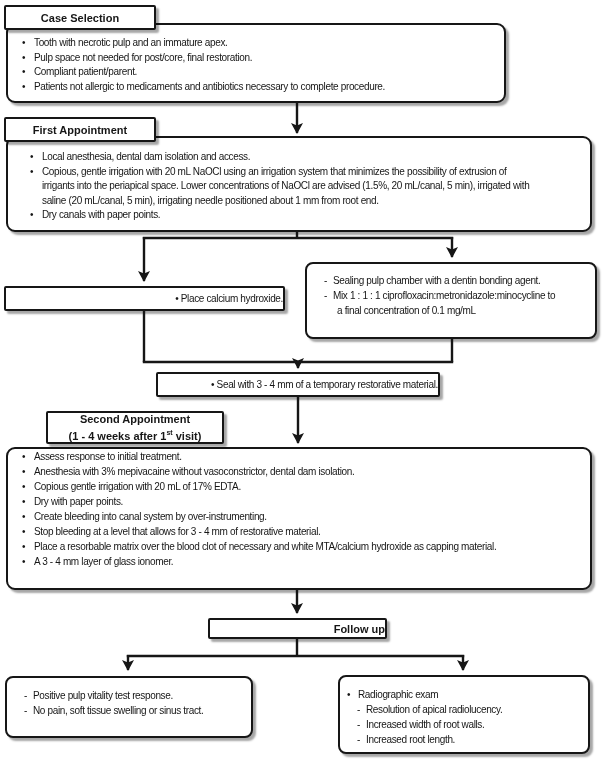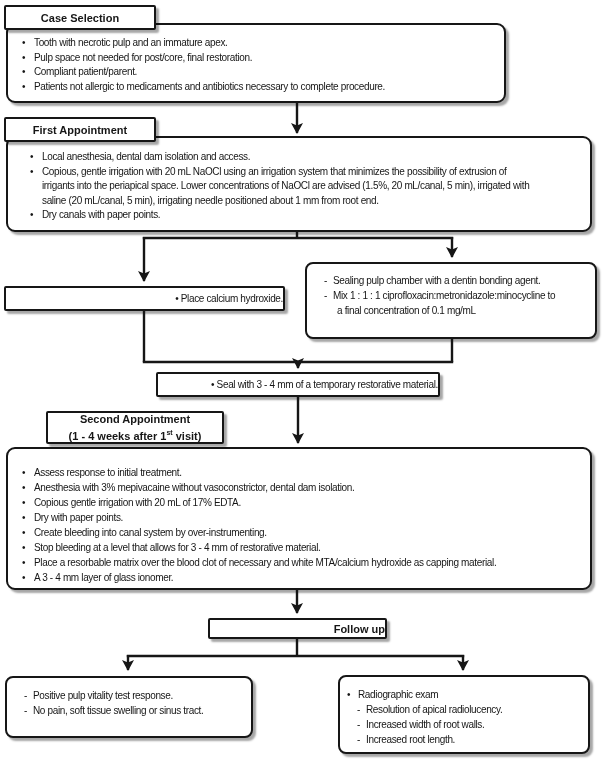--- a/index.html
+++ b/index.html
@@ -108,21 +108,21 @@
 
   <div class="box small" style="left:156px;top:372px;width:284px;height:25px;">
     <span class="ctr">Seal with 3 - 4 mm of a temporary restorative material.</span>
   </div>
 
   <div class="box hdr" style="left:4px;top:411px;width:178px;height:33px;margin-left:42px;">
     <span>Second Appointment</span>
     <span><span>(1 - 4 weeks after 1</span><sup>st</sup><span> visit)</span></span>
   </div>
   <div class="box big" style="left:6px;top:447px;width:586px;height:143px;">
-    <div class="lines lh15" style="padding-top:16px;">
+    <div class="lines lh15" style="">
       <div class="ln b">Assess response to initial treatment.</div>
       <div class="ln b">Anesthesia with 3% mepivacaine without vasoconstrictor, dental dam isolation.</div>
       <div class="ln b">Copious gentle irrigation with 20 mL of 17% EDTA.</div>
       <div class="ln b">Dry with paper points.</div>
       <div class="ln b">Create bleeding into canal system by over-instrumenting.</div>
       <div class="ln b">Stop bleeding at a level that allows for 3 - 4 mm of restorative material.</div>
       <div class="ln b">Place a resorbable matrix over the blood clot of necessary and white MTA/calcium hydroxide as capping material.</div>
       <div class="ln b">A 3 - 4 mm layer of glass ionomer.</div>
     </div>
   </div>

